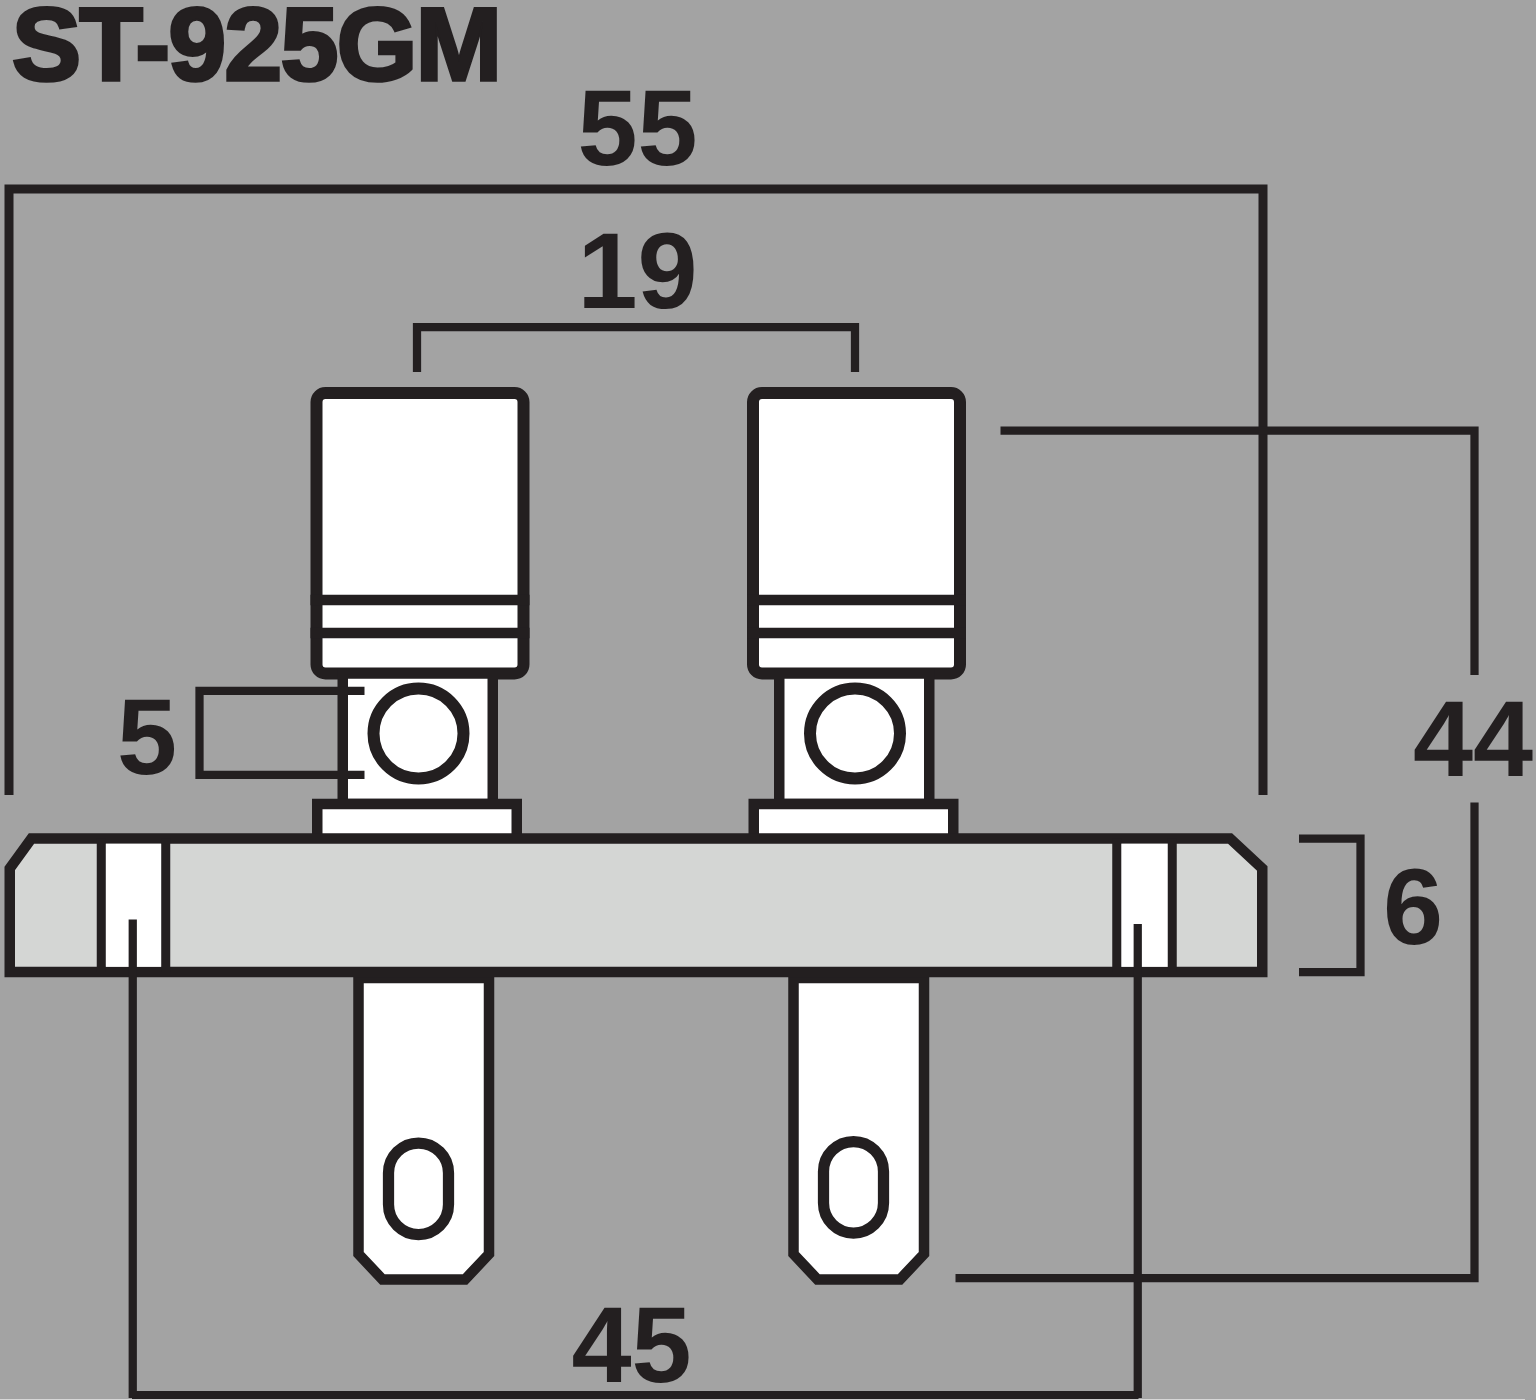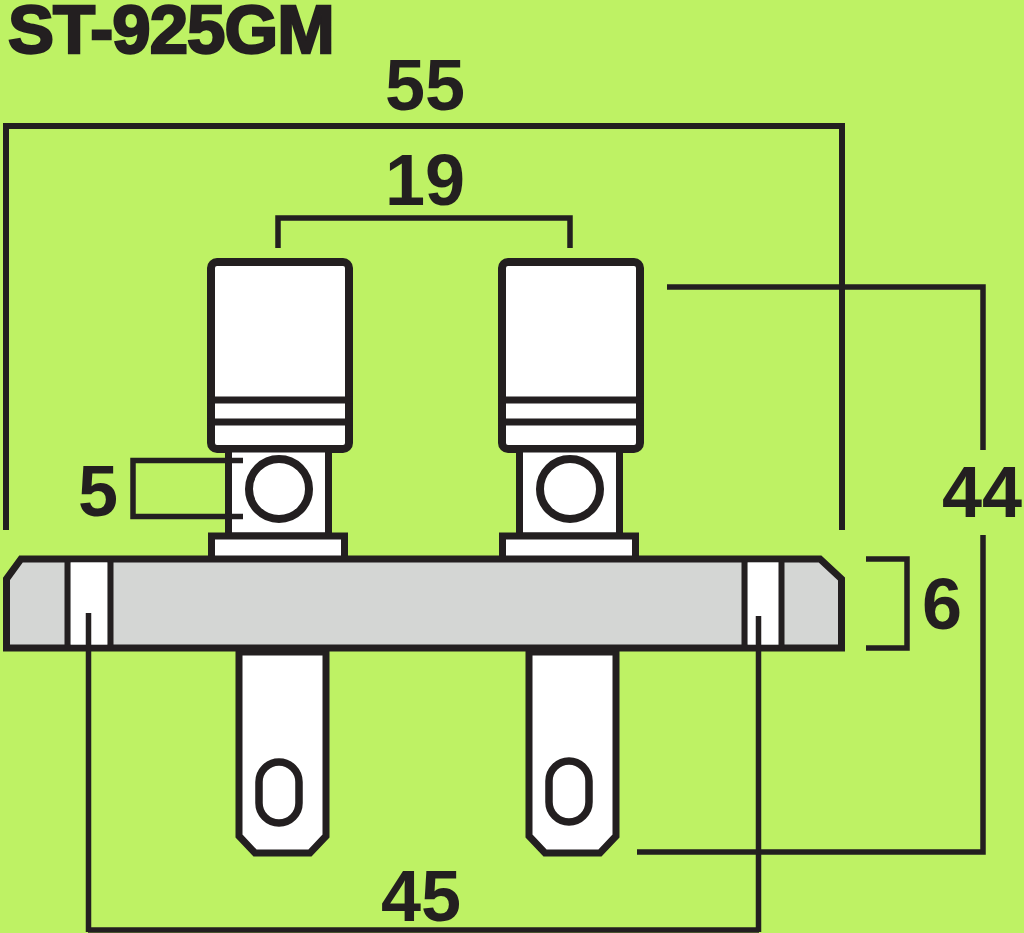--- a/index.html
+++ b/index.html
@@ -1,20 +1,20 @@
 <!DOCTYPE html>
 <html><head>
 <meta charset="utf-8">
 <style>
   html, body { margin: 0; padding: 0; background: #ffffff; }
   .stage {
     position: relative;
     width: 1024px;
     height: 933px;
-    background: #bef264;
+    background: #a3a3a3;
     overflow: hidden;
   }
   svg { display: block; }
   .ln {
     stroke: #231f20;
     fill: none;
     stroke-linecap: butt;
     stroke-linejoin: miter;
   }
   .outline {

